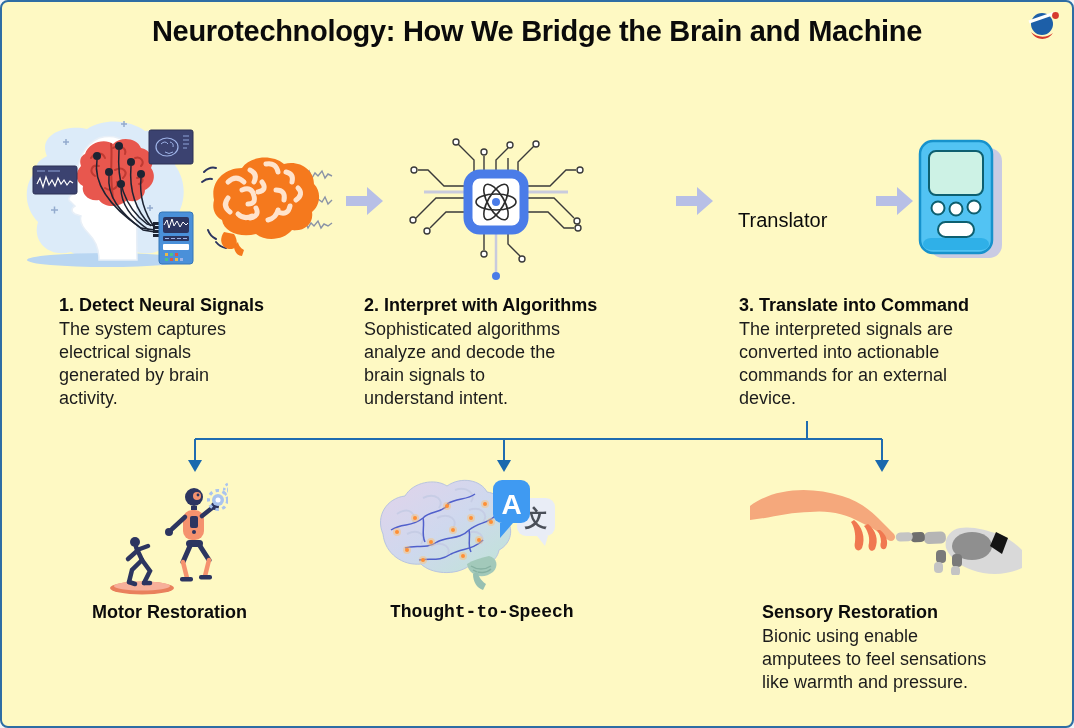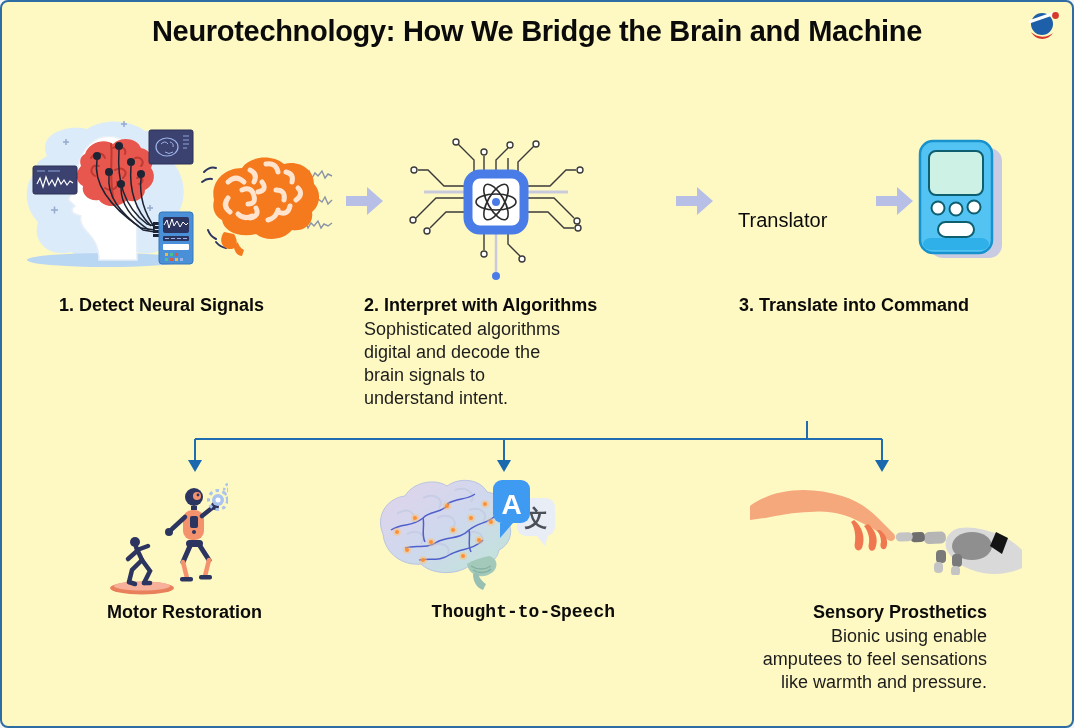--- a/index.html
+++ b/index.html
@@ -21,21 +21,21 @@
   .translator{
     position:absolute;left:736px;top:183px;width:112px;text-align:left;
     font-size:20px;font-weight:400;color:#0b0b0b;white-space:nowrap;margin-top:24px;
   }
   .step{position:absolute;top:292px;font-size:18px;line-height:1.28;color:#1c1c1c;}
   .step-h{font-weight:700;color:#0b0b0b;white-space:nowrap;margin-bottom:1px;}
   #step1{left:57px;width:185px;}
   #step2{left:362px;width:210px;}
   #step3{left:737px;width:215px;}
   .connector{position:absolute;left:0;top:0;width:1074px;height:728px;pointer-events:none;}
-  .app{position:absolute;top:599px;text-align:right;font-size:18px;line-height:1.27;color:#1c1c1c;}
+  .app{position:absolute;top:599px;text-align:left;font-size:18px;line-height:1.27;color:#1c1c1c;}
   .app-h{font-weight:700;color:#0b0b0b;white-space:nowrap;margin-bottom:1px;}
   #app1{left:90px;width:170px;}
   #app2{left:388px;width:225px;font-family:Liberation Mono, monospace;}
   #app3{left:760px;width:225px;}
   #illus-head{left:15px;top:110px;width:180px;height:158px;}
   #illus-waves{left:196px;top:144px;width:136px;height:112px;}
   #illus-chip{left:386px;top:128px;width:216px;height:150px;}
   #illus-device{left:912px;top:136px;width:100px;height:125px;}
   #illus-robot{left:104px;top:478px;width:122px;height:115px;}
   #illus-brain2{left:365px;top:472px;width:195px;height:122px;}
@@ -225,27 +225,29 @@
     <g fill="#fff" stroke="#0d5f70" stroke-width="2">
       <circle cx="24" cy="70" r="6.5"></circle>
         <circle cx="42" cy="71" r="6.5"></circle>
         <circle cx="60" cy="69" r="6.5"></circle>
       <rect x="24" y="84" width="36" height="15" rx="7.5"></rect>
     </g>
   </svg>
 
   <div class="step" id="step1">
     <div class="step-h">1. Detect Neural Signals</div>
+    <div class="step-b">The system captures electrical signals generated by brain activity.</div>
   </div>
   <div class="step" id="step2">
     <div class="step-h">2. Interpret with Algorithms</div>
-    <div class="step-b">Sophisticated algorithms digital and decode the brain signals to understand intent.</div>
+    <div class="step-b">Sophisticated algorithms analyze and decode the brain signals to understand intent.</div>
   </div>
   <div class="step" id="step3">
     <div class="step-h">3. Translate into Command</div>
+    <div class="step-b">The interpreted signals are converted into actionable commands for an external device.</div>
   </div>
 
   <svg class="connector" viewBox="0 0 1074 728">
     <g stroke="#1f6cb0" stroke-width="2" fill="none">
       <path d="M805,419 V437"></path>
       <path d="M193,437 H880"></path>
       <path d="M193,437 V460"></path>
         <path d="M502,437 V460"></path>
         <path d="M880,437 V460"></path>
     </g>
@@ -398,17 +400,17 @@
     </g>
   </svg>
 
   <div class="app" id="app1">
     <div class="app-h">Motor Restoration</div>
   </div>
   <div class="app" id="app2">
     <div class="app-h">Thought-to-Speech</div>
   </div>
   <div class="app" id="app3">
-    <div class="app-h">Sensory Prosthetics</div>
+    <div class="app-h">Sensory Restoration</div>
     <div class="app-b">Bionic using enable amputees to feel sensations like warmth and pressure.</div>
   </div>
 
 </div>
 
 </body></html>

